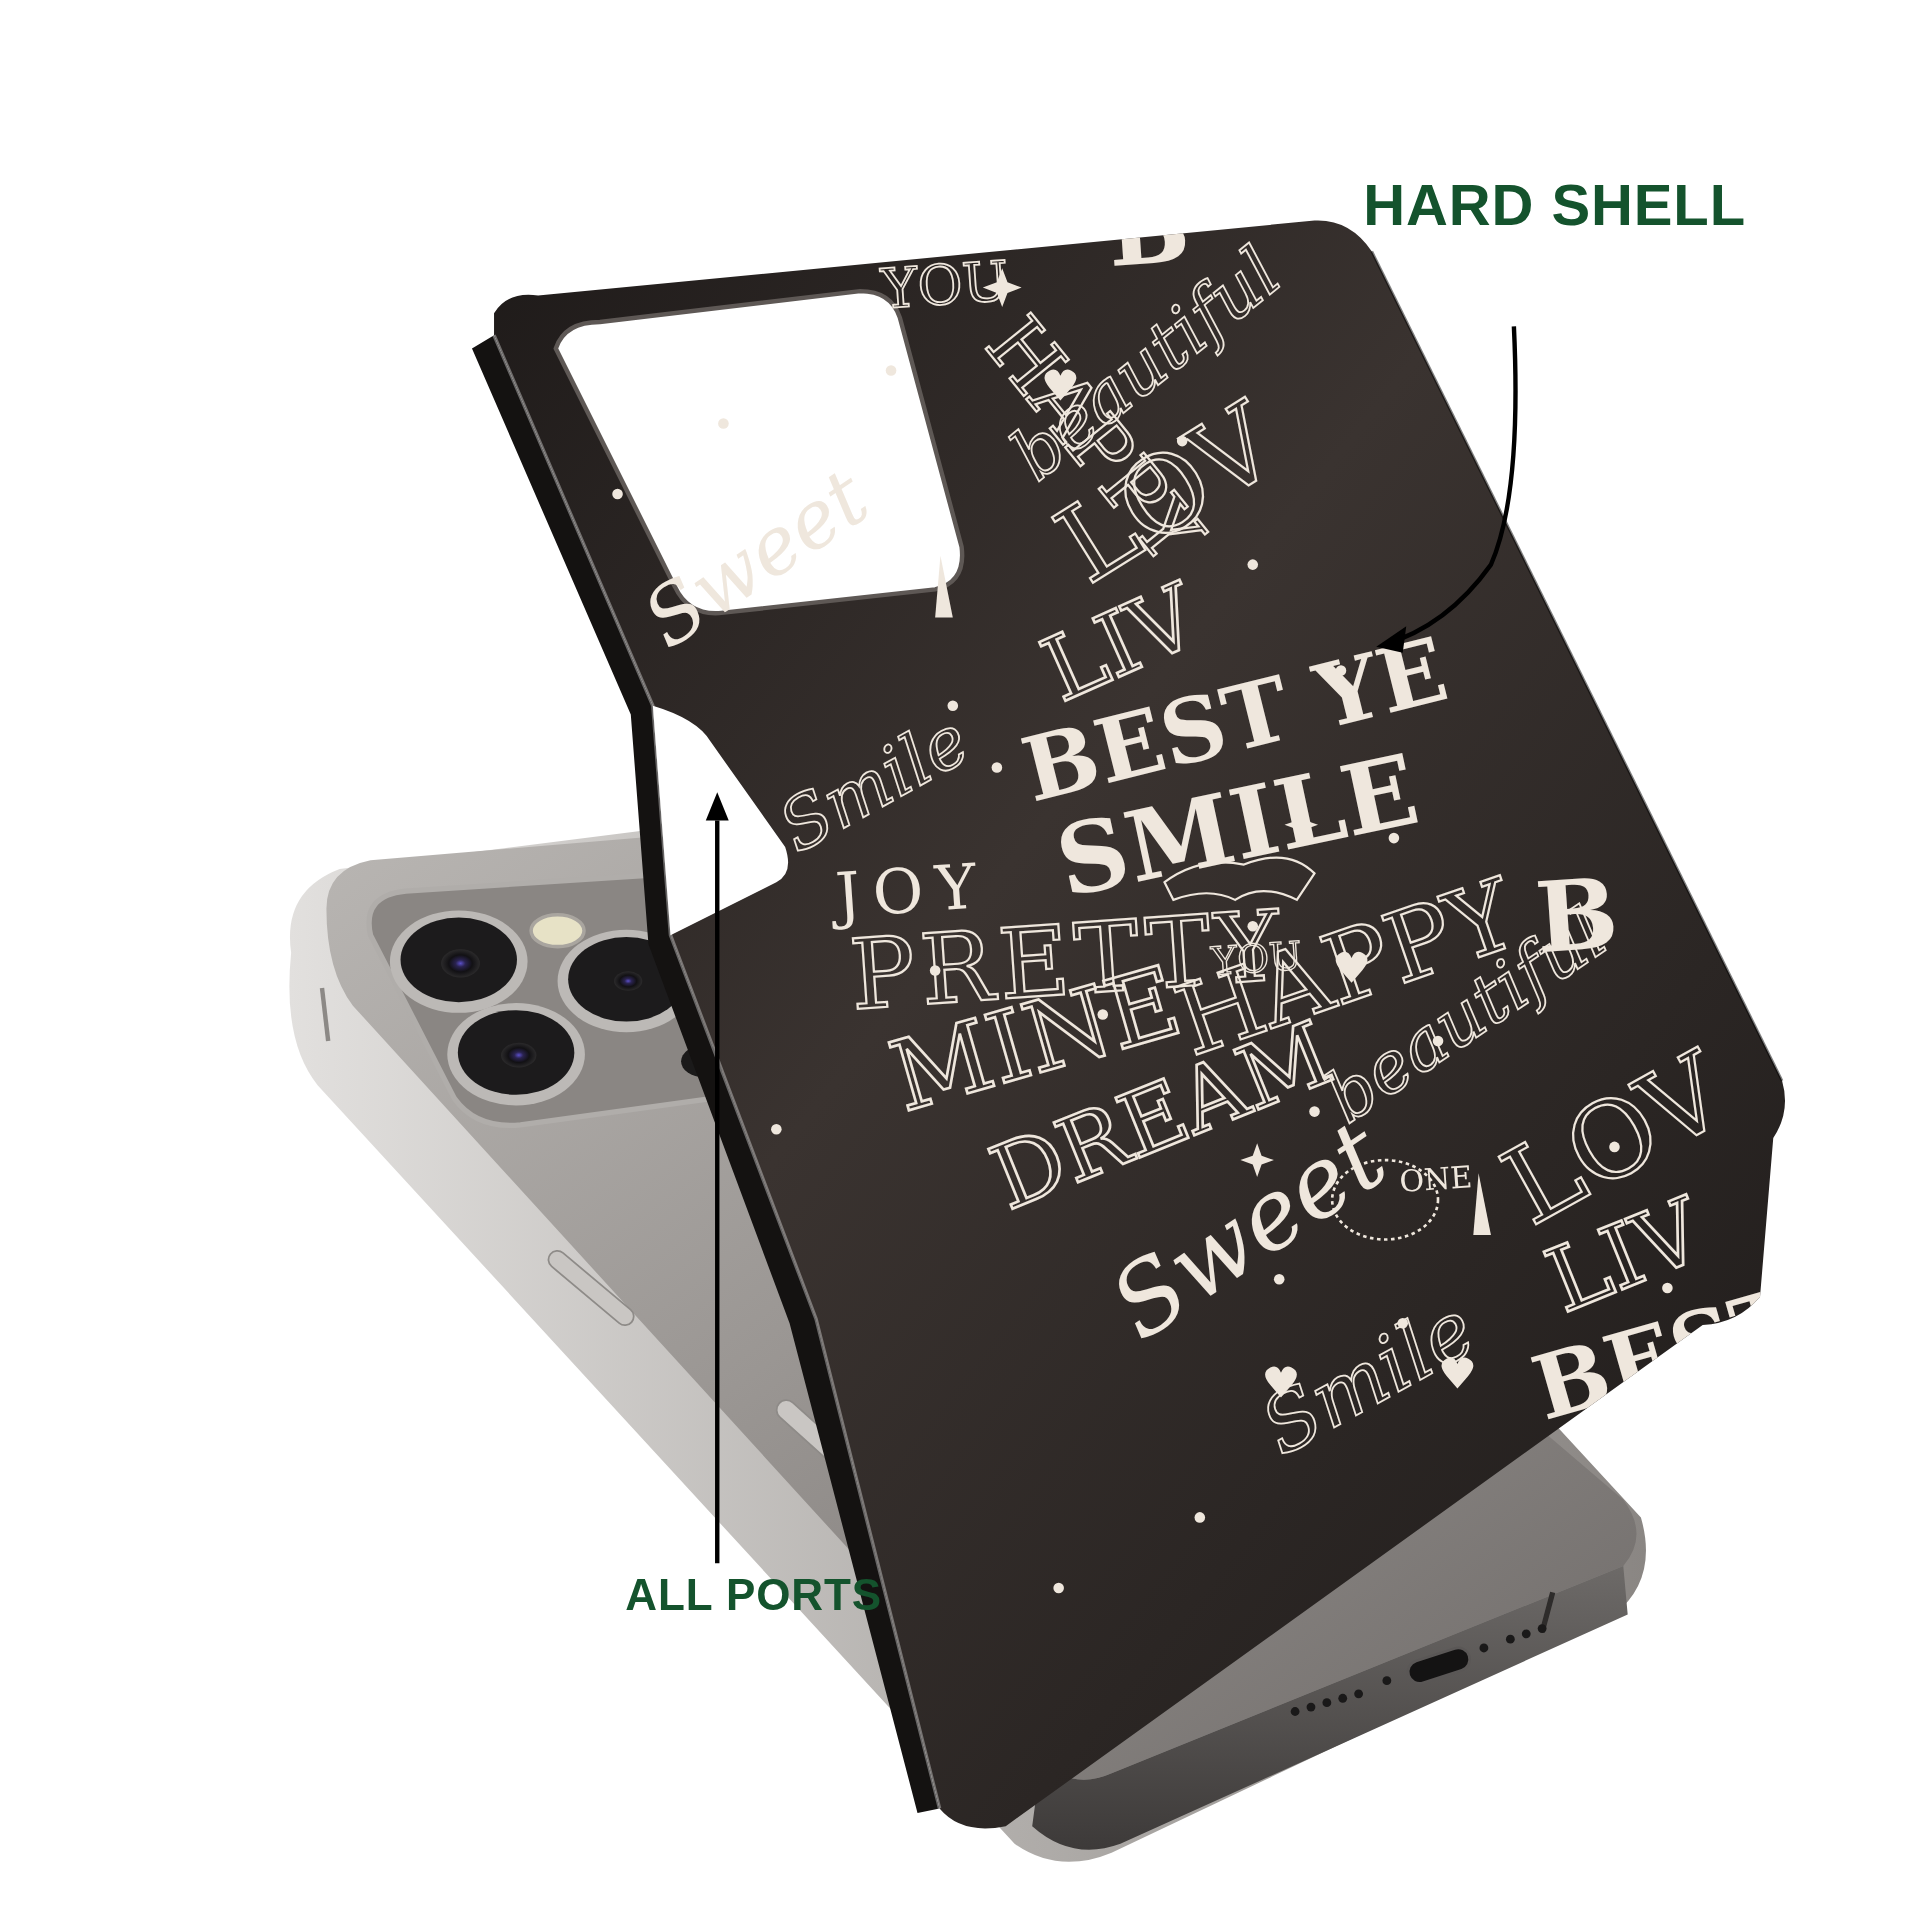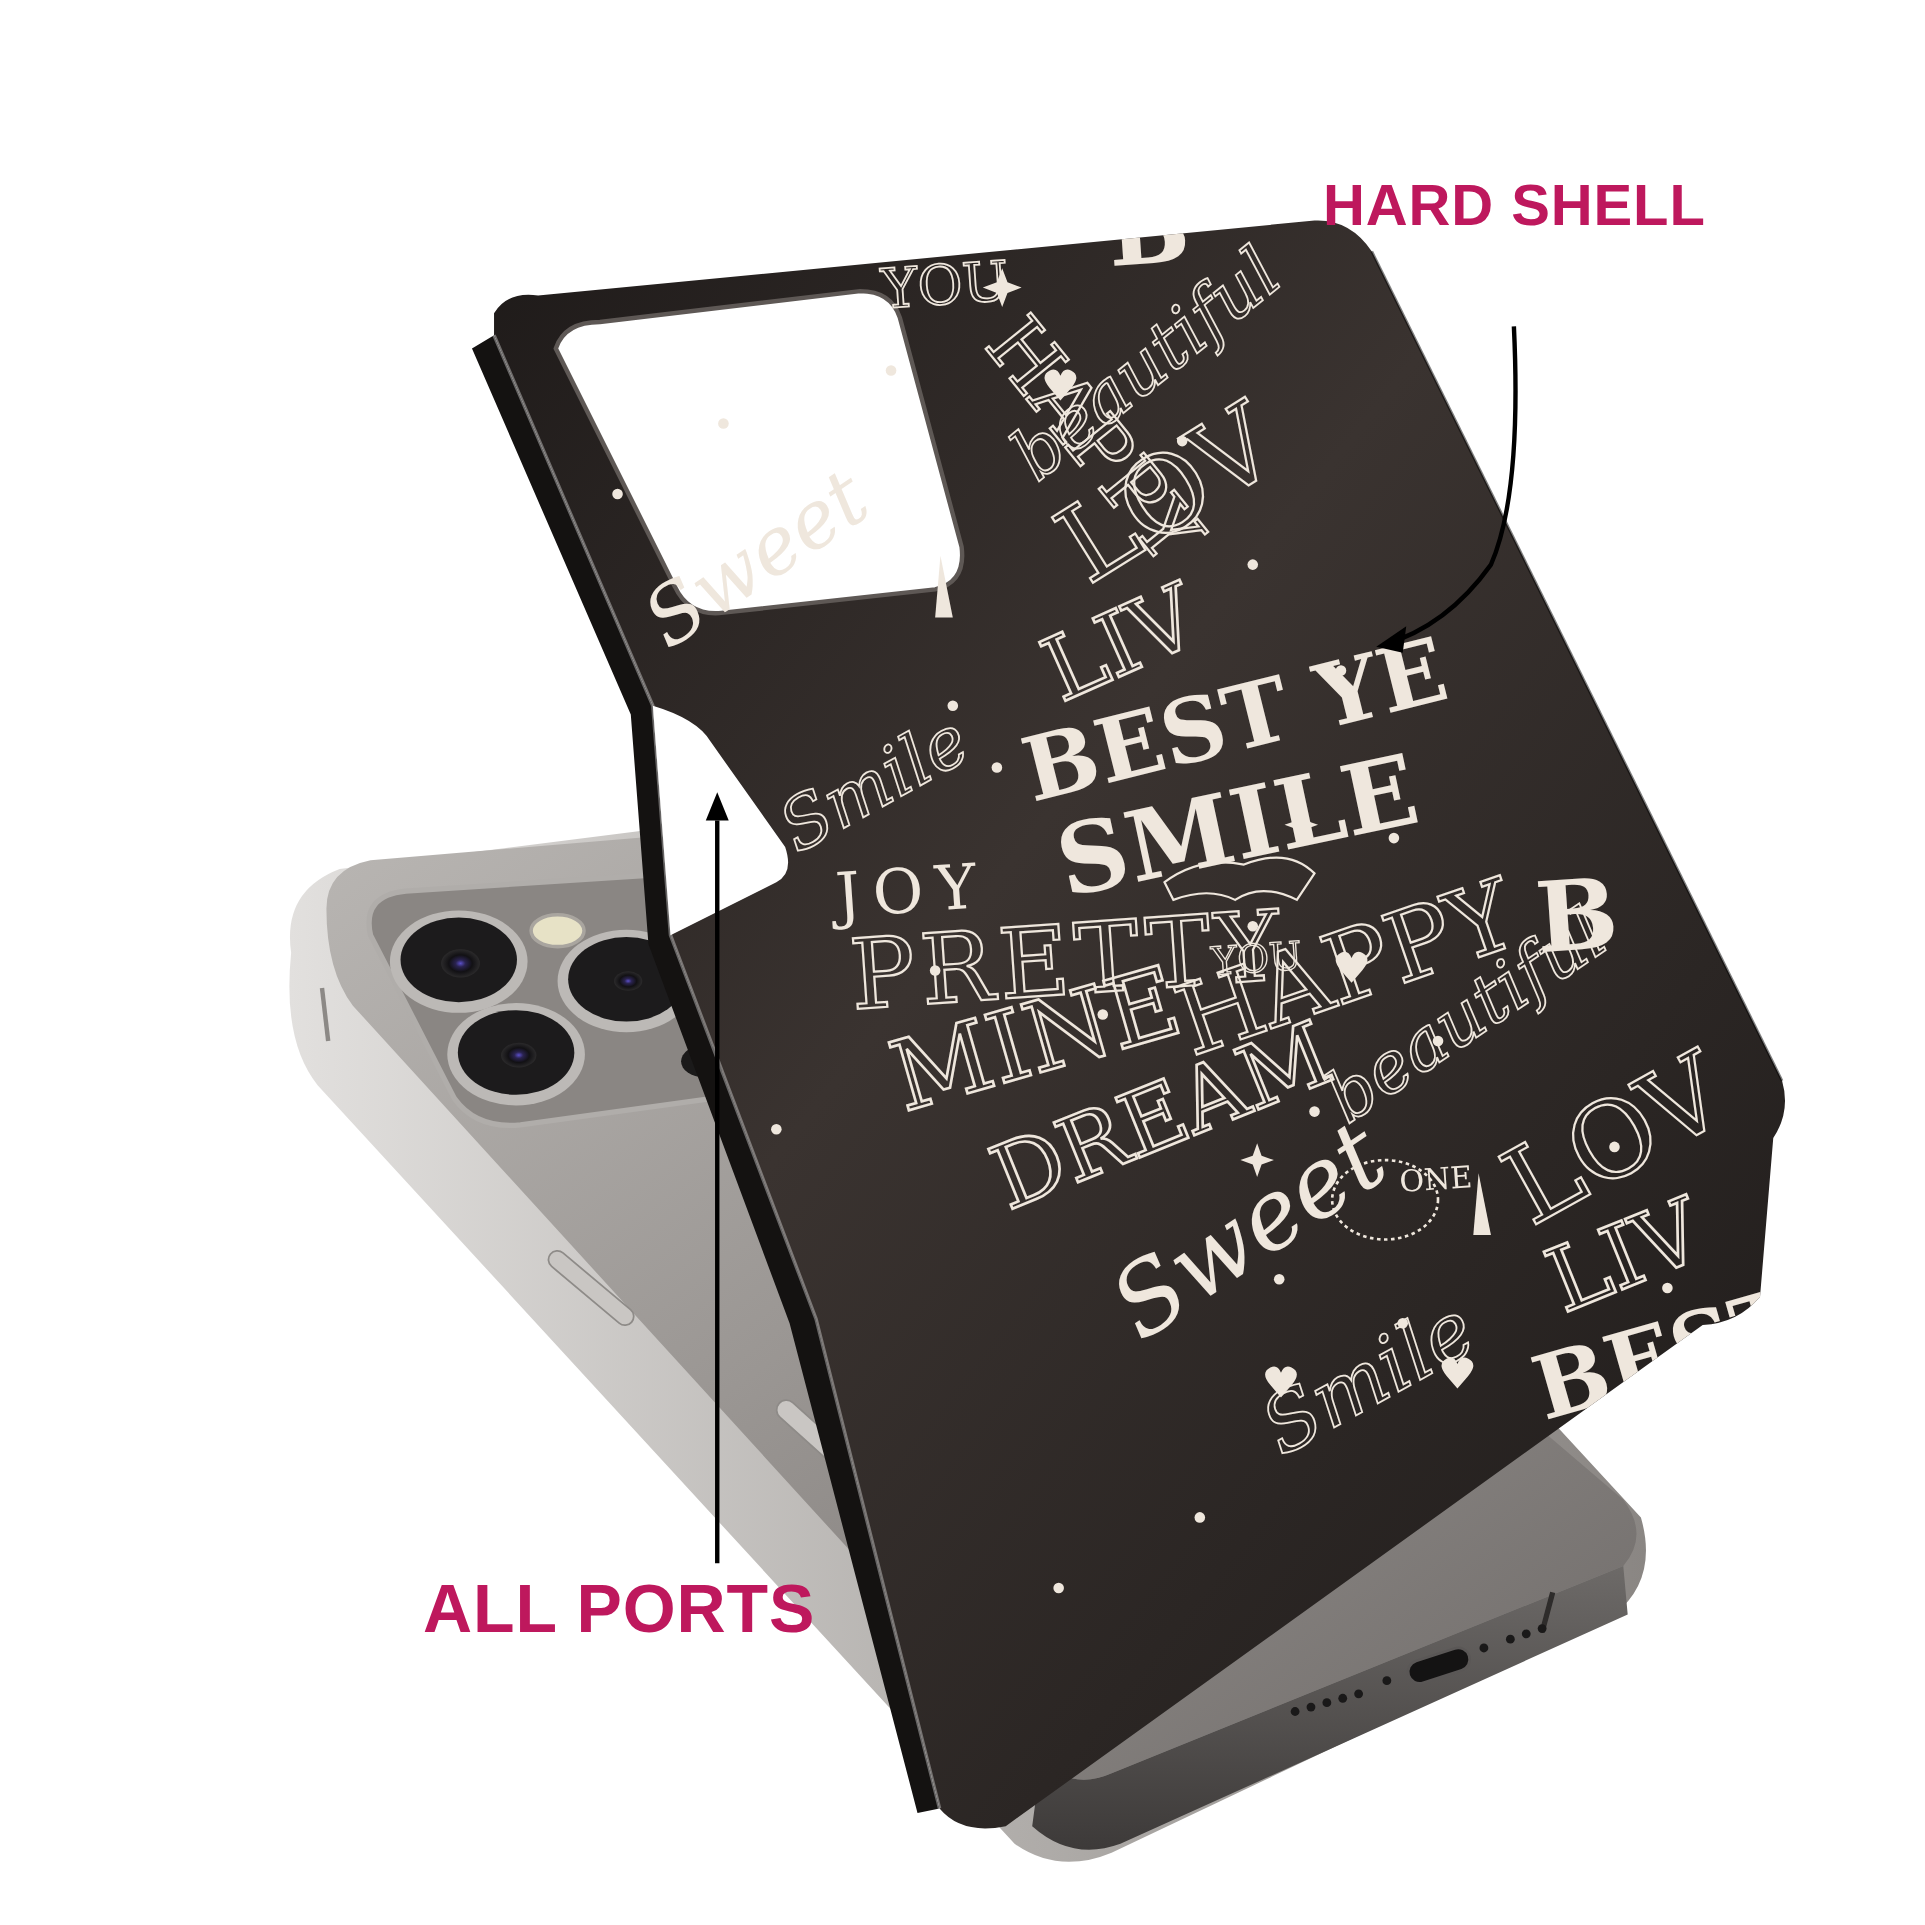--- a/index.html
+++ b/index.html
@@ -1,23 +1,23 @@
 <!DOCTYPE html>
 <html style="font-size:14px"><head>
   <meta charset="utf-8">
   <style>
     html, body { margin: 0; padding: 0; background: #ffffff; }
     body { width: 1925px; height: 1925px; position: relative; overflow: hidden;
            font-family: "Liberation Sans", "DejaVu Sans", sans-serif; }
     .stage { position: absolute; left: 0; top: 0; width: 1925px; height: 1925px; }
-    .callout { position: absolute; color: #be185d; font-weight: 700; text-align: left;
+    .callout { position: absolute; color: #14532d; font-weight: 700; text-align: right;
                font-family: "Liberation Sans", "DejaVu Sans", sans-serif;
                letter-spacing: 0.9px; line-height: 1.12; }
     .callout-top { left: 1323px; top: 173px; width: 423px; font-size: 58px; }
-    .callout-bottom { left: 423px; top: 1570px; width: 459px; font-size: 68px; }
+    .callout-bottom { left: 423px; top: 1570px; width: 459px; font-size: 44px; }
     .callout span { display: block; }
     svg text.case-word { font-family: "DejaVu Serif", "Liberation Serif", serif; }
     svg text.case-script { font-family: "DejaVu Serif", serif; font-style: italic; }
   </style>
 </head>
 <body>
 
 <div class="stage">
   <svg width="1925" height="1925" viewBox="0 0 2182 2182" xmlns="http://www.w3.org/2000/svg">
     <defs>

